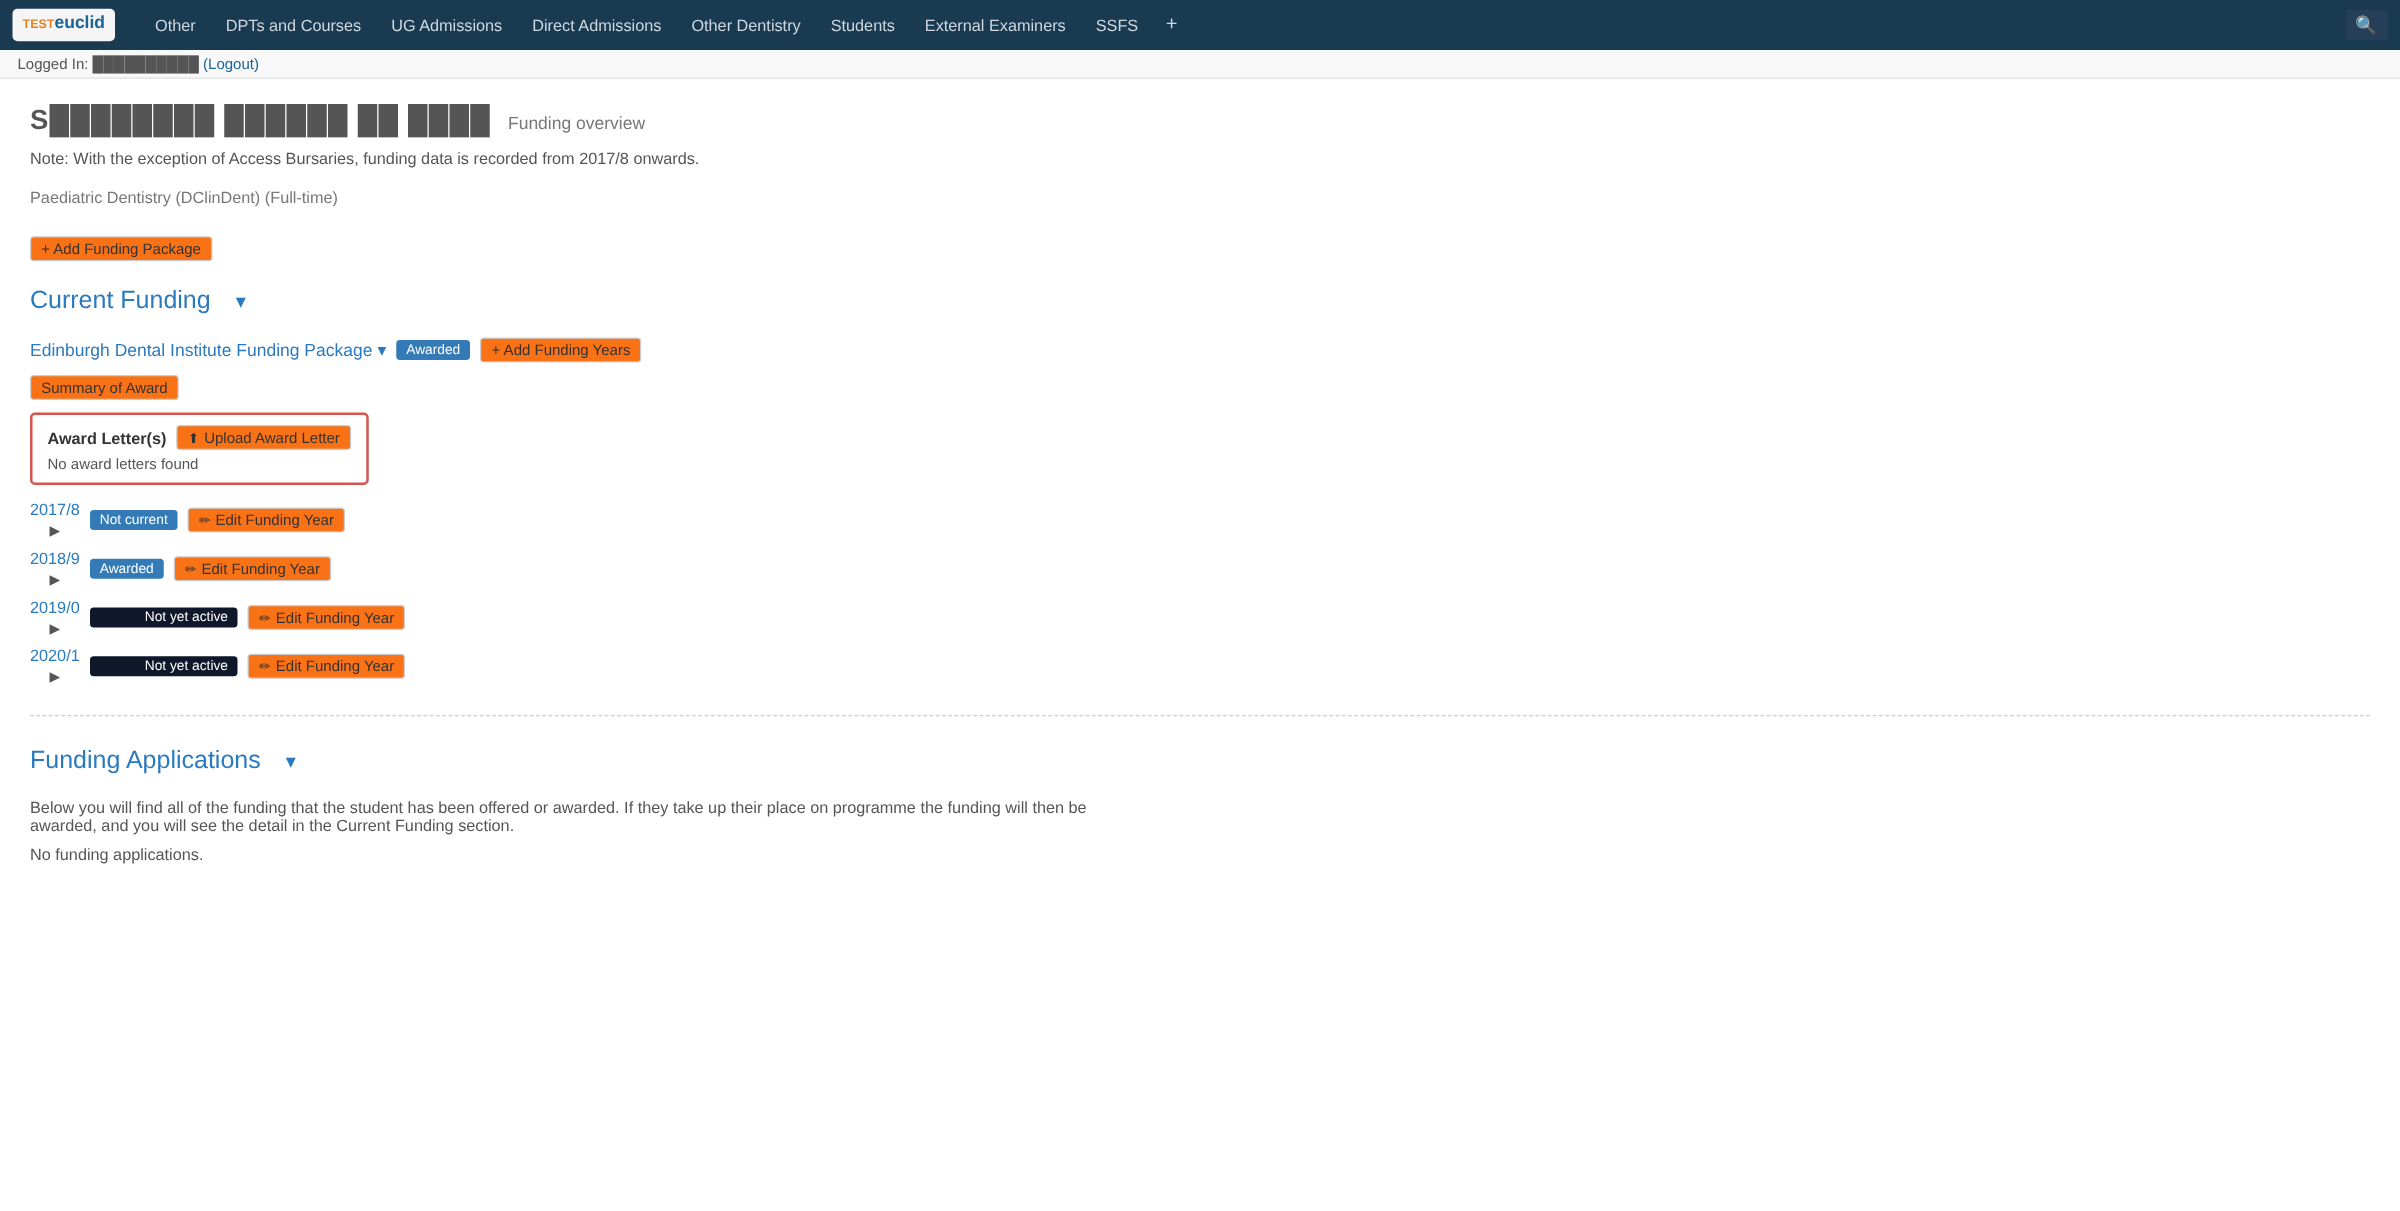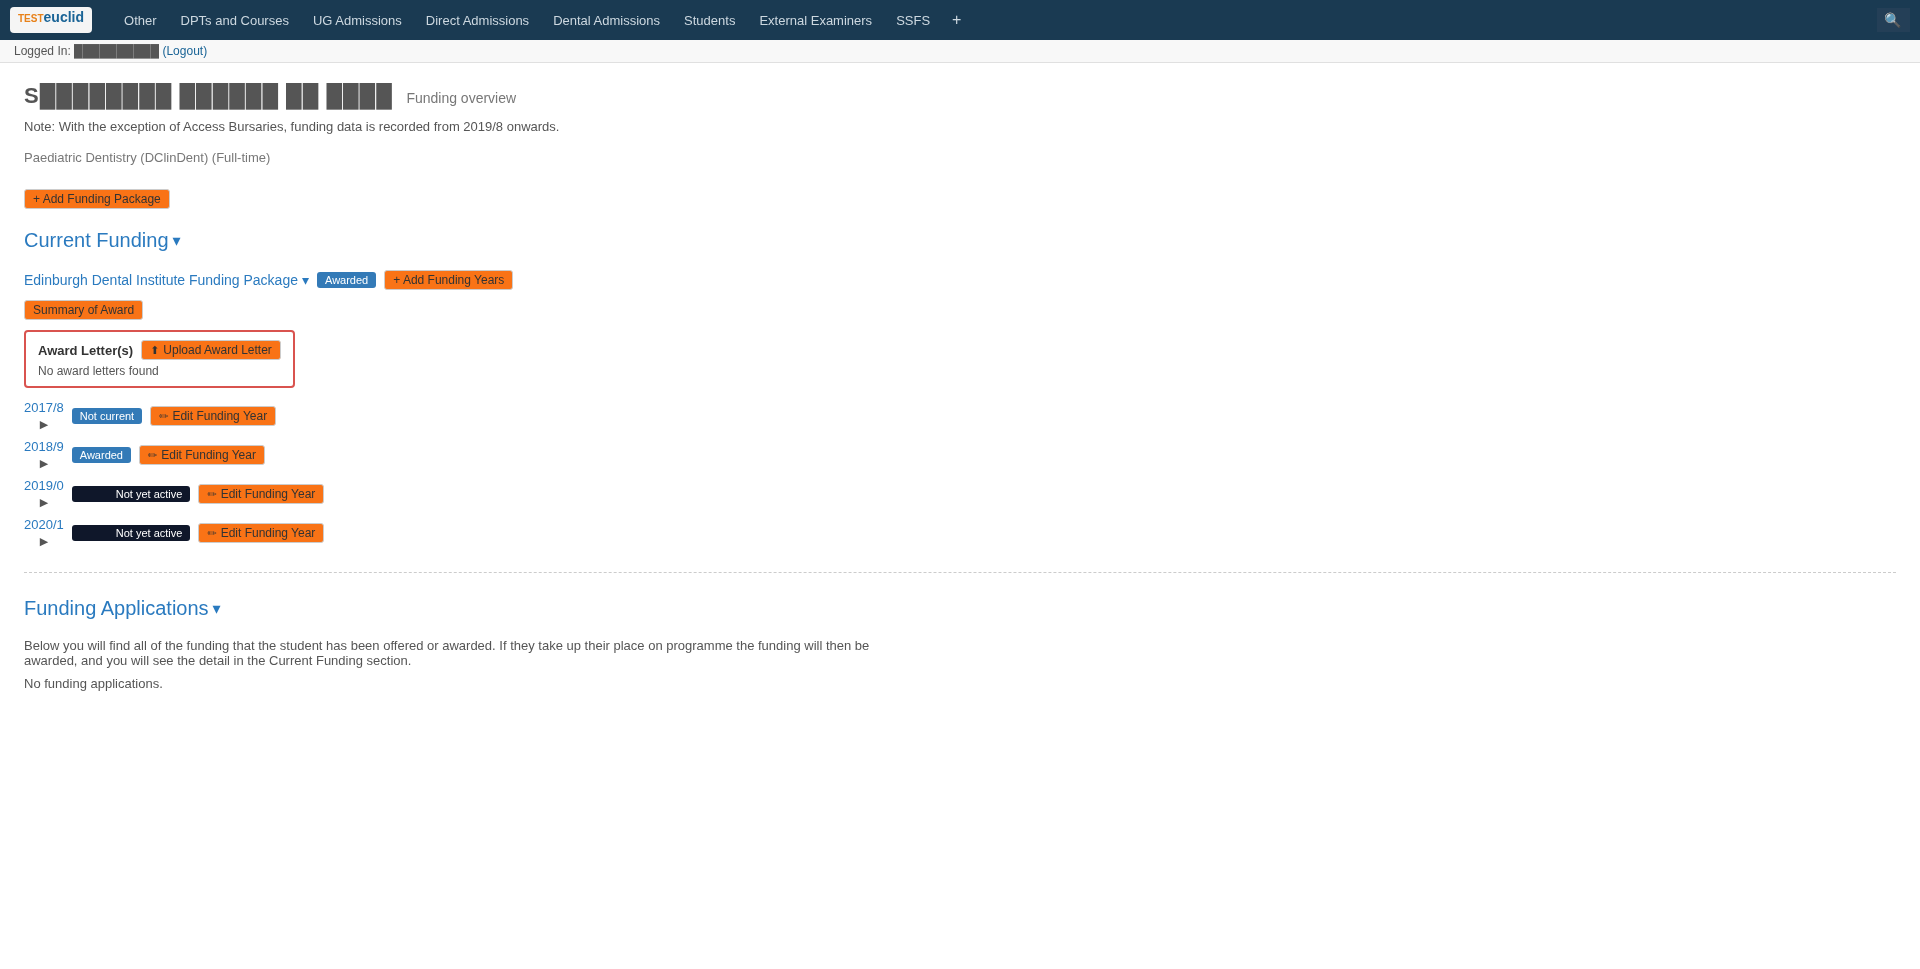--- a/index.html
+++ b/index.html
@@ -111,21 +111,21 @@
 
     
     .section-heading {
       font-size: 20px;
       color: #2a7abf;
       font-weight: normal;
       margin-bottom: 18px;
       margin-top: 20px;
       display: flex;
       align-items: center;
-      gap: 4px;
+      gap: 20px;
     }
     .section-heading .chevron { font-size: 16px; color: #2a7abf; }
 
     
     .funding-package-header {
       display: flex;
       align-items: center;
       gap: 8px;
       margin-bottom: 10px;
     }
@@ -211,41 +211,41 @@
 
 <nav>
   <div class="nav-logo">
     <span>TEST</span><span style="color:#1a6496;font-weight:bold;font-size:14px;">euclid</span>
   </div>
   <div class="nav-links">
     <a class="nav-link">Other</a>
     <a class="nav-link">DPTs and Courses</a>
     <a class="nav-link">UG Admissions</a>
     <a class="nav-link">Direct Admissions</a>
-    <a class="nav-link">Dental Admissions</a>
+    <a class="nav-link">Other Dentistry</a>
     <a class="nav-link">Students</a>
     <a class="nav-link">External Examiners</a>
     <a class="nav-link">SSFS</a>
     <span class="nav-plus">+</span>
   </div>
   <button class="nav-search">🔍</button>
 </nav>
 
 <div class="logged-in-bar">
   <span>Logged In: </span><span style="color:#555;">██████████</span> <a href="#">(Logout)</a>
 </div>
 
 <div class="main">
 
   
   <div class="page-header">
     <span class="student-name">S████████ ██████ ██ ████</span>
     <span class="page-subtitle">Funding overview</span>
   </div>
-  <p class="page-note">Note: With the exception of Access Bursaries, funding data is recorded from 2019/8 onwards.</p>
+  <p class="page-note">Note: With the exception of Access Bursaries, funding data is recorded from 2017/8 onwards.</p>
 
   <p class="programme-label">Paediatric Dentistry (DClinDent) (Full-time)</p>
 
   <button class="btn btn-sm">+ Add Funding Package</button>
 
   
   <div class="section-heading">
     <span>Current Funding</span>
     <span class="chevron">▾</span>
   </div>

